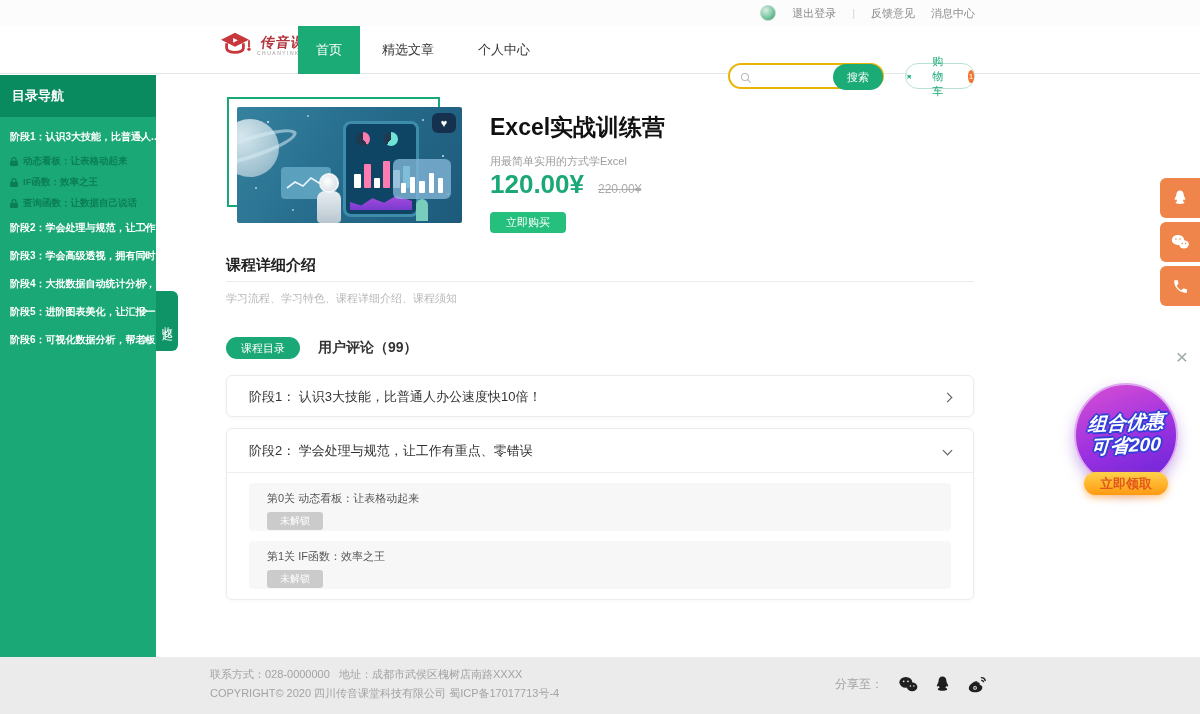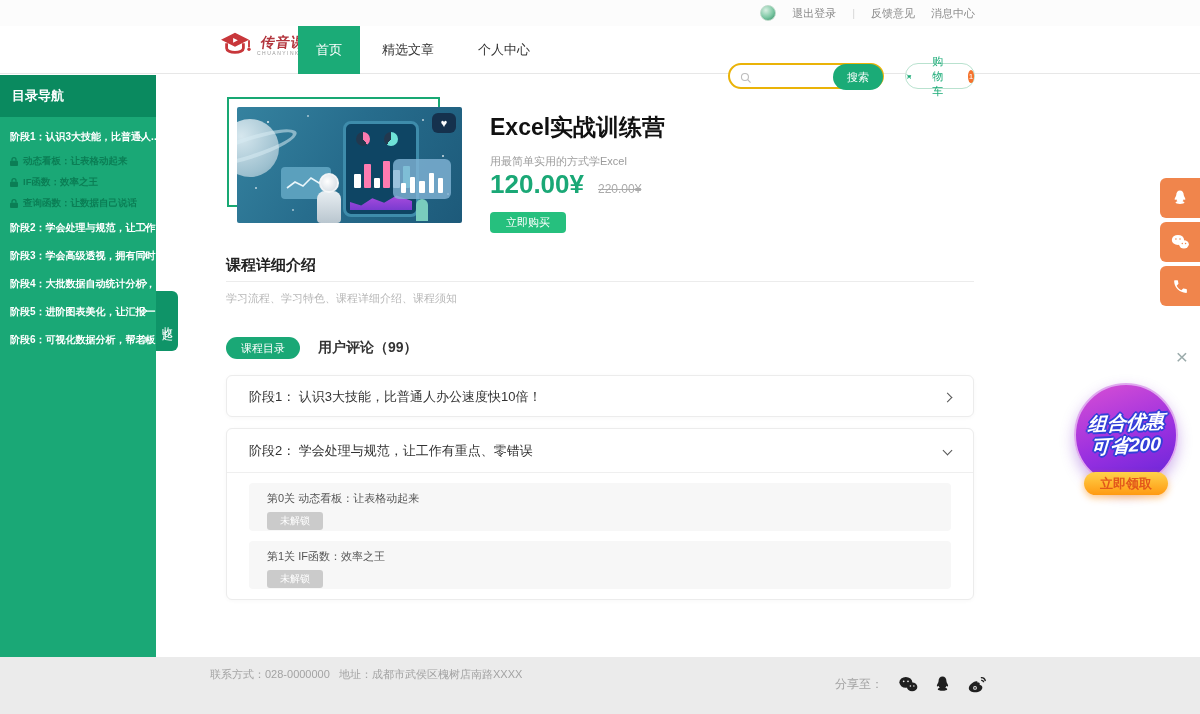--- a/index.html
+++ b/index.html
@@ -325,20 +325,21 @@
   <div class="promo-close">×</div>
   <div class="promo-circle">
     <span class="promo-line">组合优惠</span>
     <span class="promo-line">可省200</span>
   </div>
   <button class="claim-btn">立即领取</button>
 
   <div class="footer">
     <div class="footer-info">
       <div><span>联系方式：028-0000000</span>&nbsp;&nbsp;&nbsp;<span>地址：成都市武侯区槐树店南路XXXX</span></div>
+      <div>COPYRIGHT© 2020 四川传音课堂科技有限公司 蜀ICP备17017713号-4</div>
     </div>
     <div class="footer-share">
       <span>分享至：</span>
       <svg width="22" height="19" viewBox="0 0 24 22">
         <ellipse cx="9.5" cy="8.5" rx="7.5" ry="6.2" fill="#1f1f1f"></ellipse>
         <ellipse cx="16.8" cy="13.8" rx="6" ry="5" fill="#1f1f1f"></ellipse>
         <circle cx="7" cy="7.3" r="1" fill="#ebebeb"></circle>
           <circle cx="12" cy="7.3" r="1" fill="#ebebeb"></circle>
         <circle cx="14.8" cy="12.8" r=".9" fill="#ebebeb"></circle>
           <circle cx="18.8" cy="12.8" r=".9" fill="#ebebeb"></circle>

